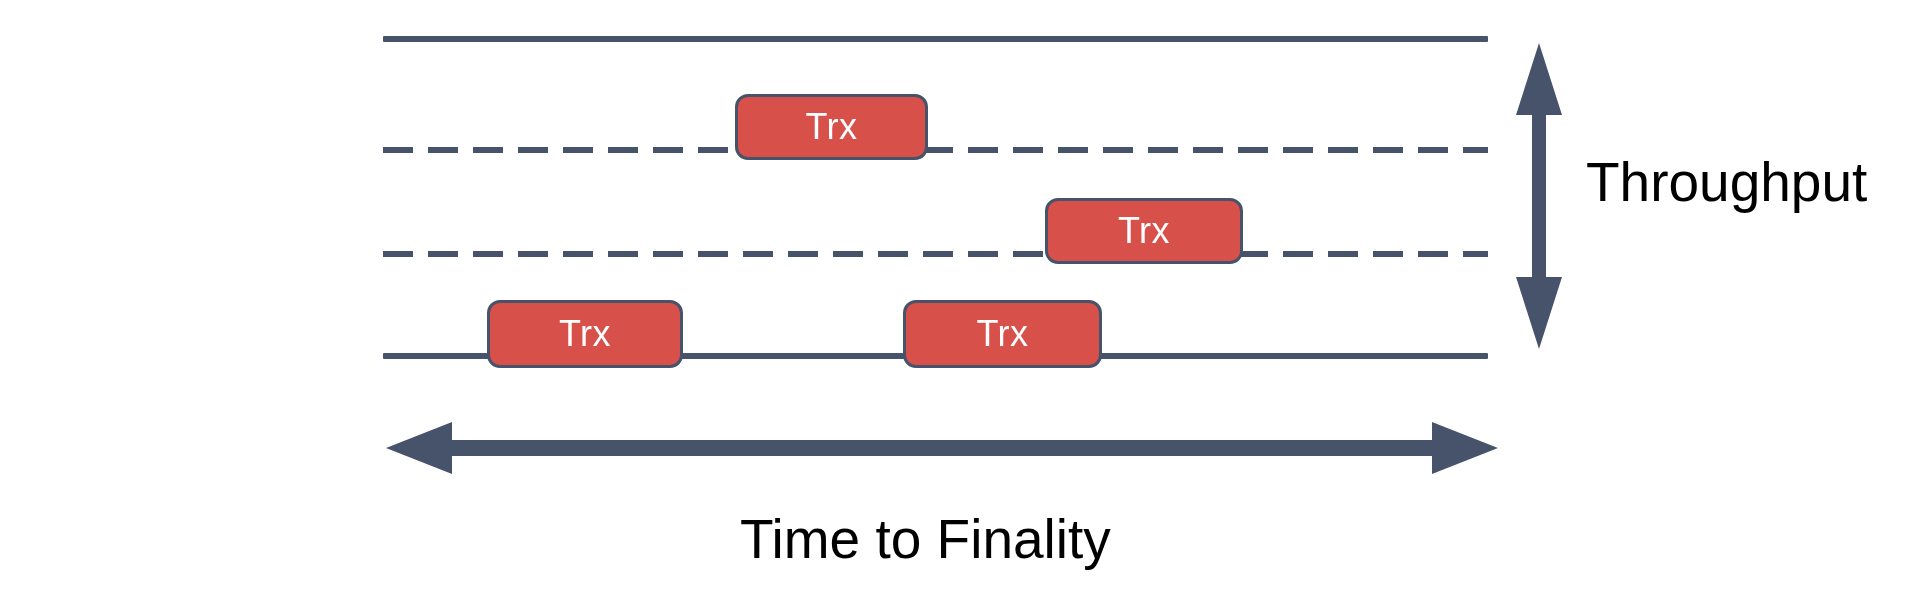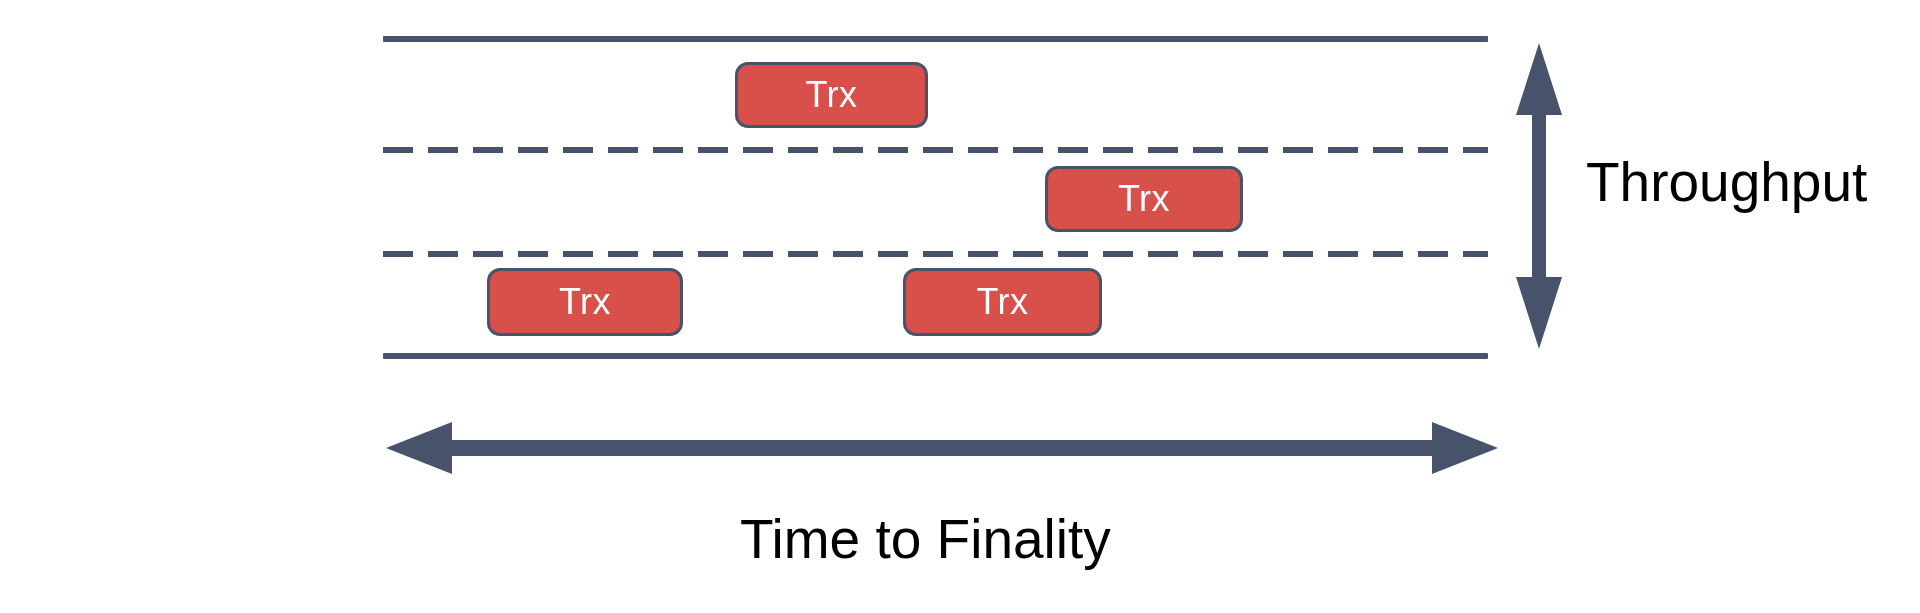--- a/index.html
+++ b/index.html
@@ -50,20 +50,21 @@
     box-sizing: border-box;
     display: flex;
     align-items: center;
     justify-content: center;
     color: #ffffff;
     font-size: 36px;
     font-family: "Liberation Sans", sans-serif;
     line-height: 1;
     letter-spacing: 0.5px;
     user-select: none;
+    margin-top: 32px;
   }
 
   
   #throughput-arrow {
     position: absolute;
     left: 1508px;
     top: 43px;
     width: 62px;
     height: 306px;
   }

